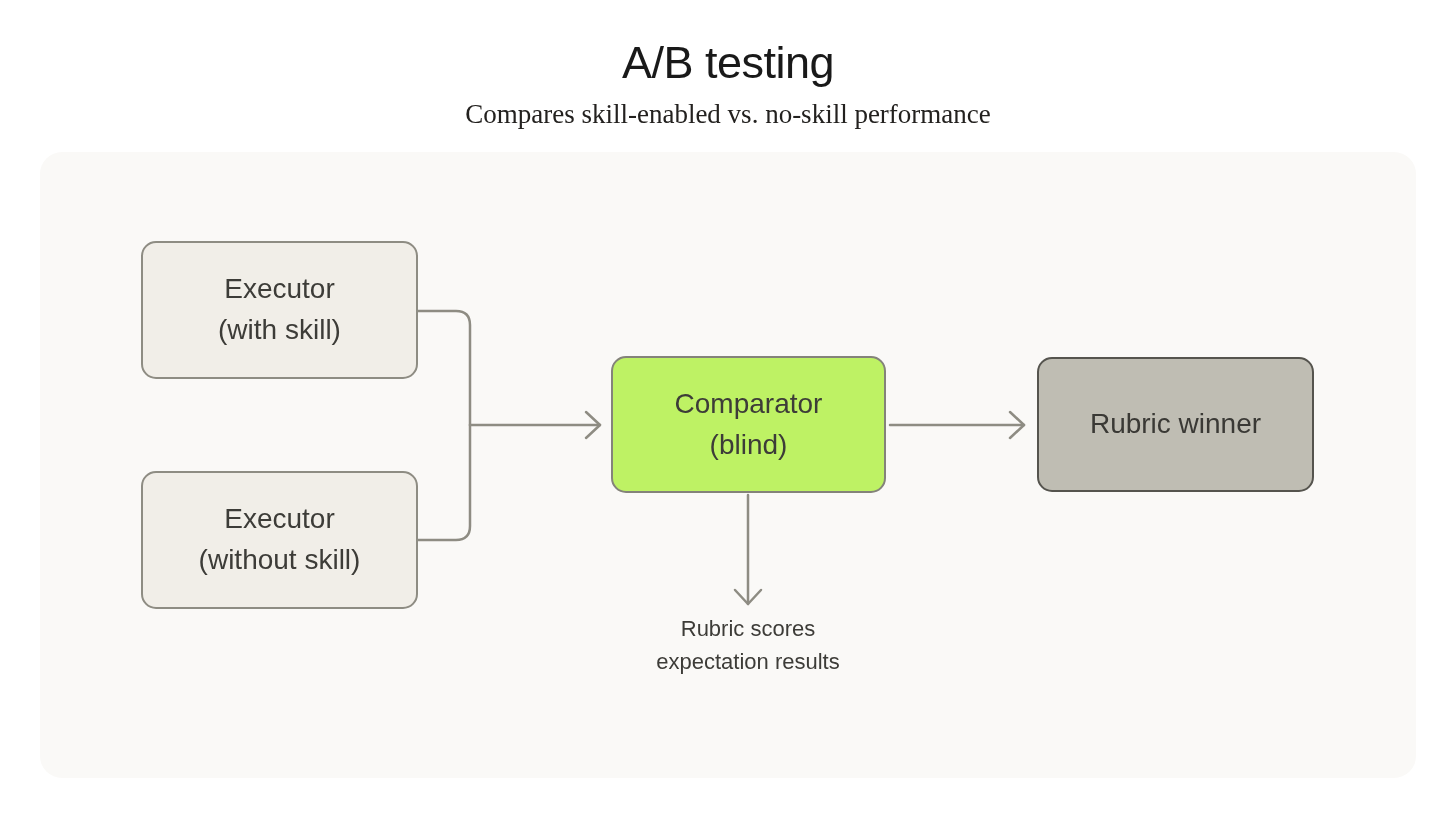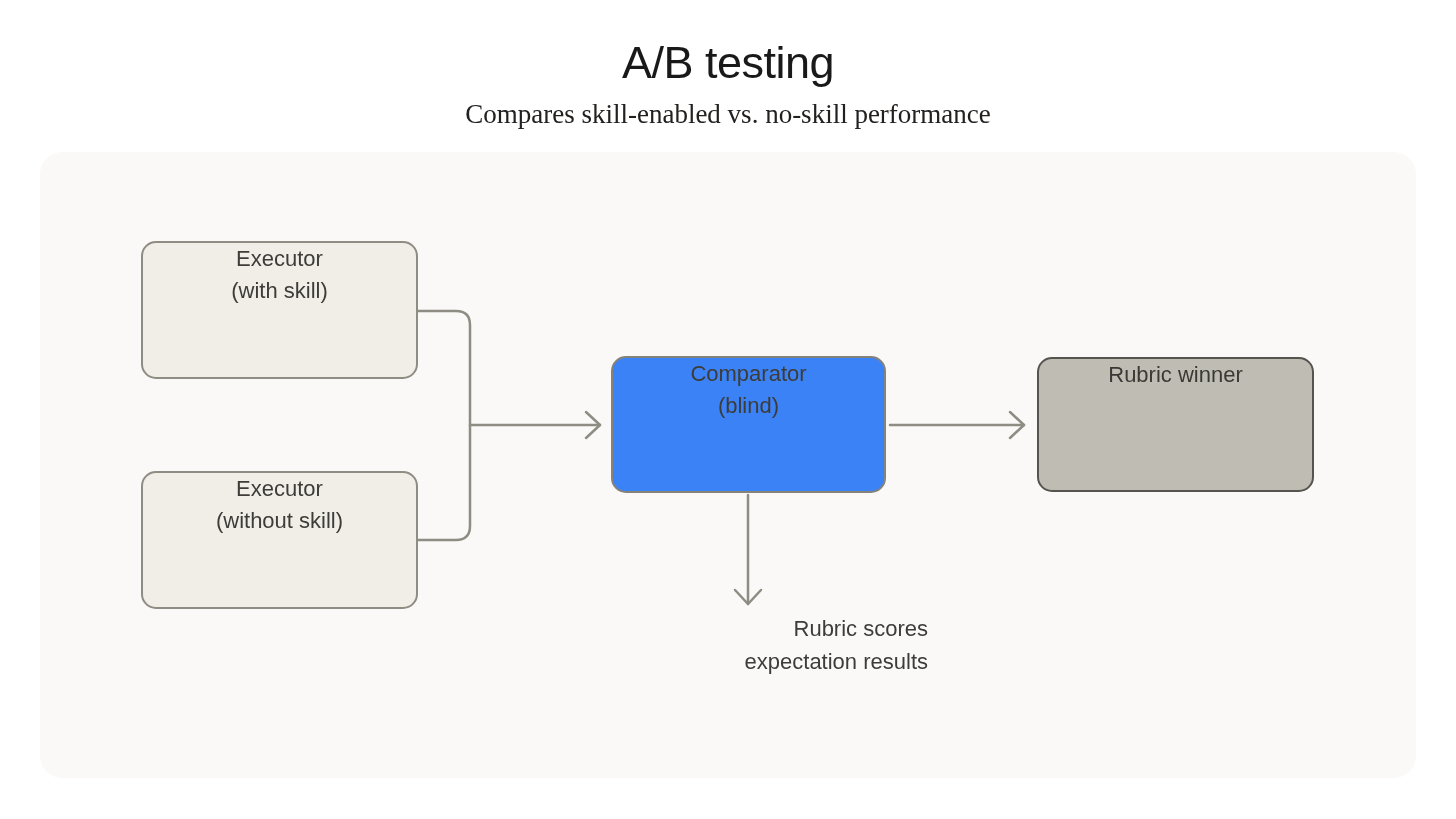--- a/index.html
+++ b/index.html
@@ -60,24 +60,25 @@
     top: 0;
     width: 1456px;
     height: 819px;
   }
 
   .node {
     position: absolute;
     box-sizing: border-box;
     border-radius: 15px;
     display: flex;
+    align-items: center;
     justify-content: center;
     text-align: center;
     font-family: "Liberation Sans", sans-serif;
-    font-size: 22px;
+    font-size: 28px;
     line-height: 1.45;
     color: #3d3c38;
     white-space: pre-line;
   }
 
   #node-executor-with-skill {
     left: 141px;
     top: 241px;
     width: 277px;
     height: 138px;
@@ -92,40 +93,40 @@
     height: 138px;
     background: #f1eee8;
     border: 2px solid #8e8c83;
   }
 
   #node-comparator {
     left: 611px;
     top: 356px;
     width: 275px;
     height: 137px;
-    background: #3b82f6;
+    background: #bef264;
     border: 2px solid #84837a;
   }
 
   #node-report-winner {
     left: 1037px;
     top: 357px;
     width: 277px;
     height: 135px;
     background: #bfbdb3;
     border: 2px solid #55544e;
     color: #3a3935;
   }
 
   #label-rubric {
     position: absolute;
     left: 568px;
     top: 613px;
     width: 360px;
-    text-align: right;
+    text-align: center;
     font-family: "Liberation Sans", sans-serif;
     font-size: 22px;
     line-height: 1.48;
     color: #3d3c38;
     white-space: pre-line;
   }
 </style>
 </head>
 <body>
 

